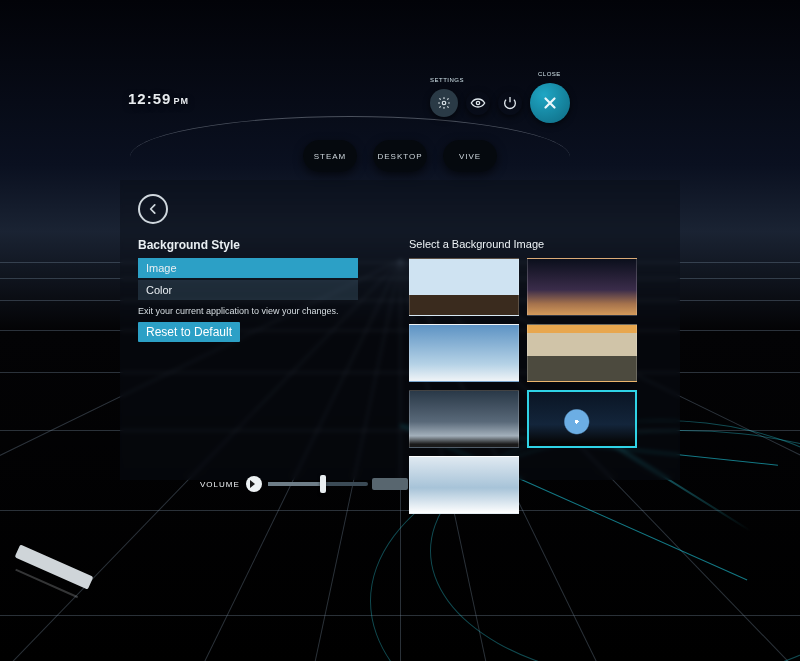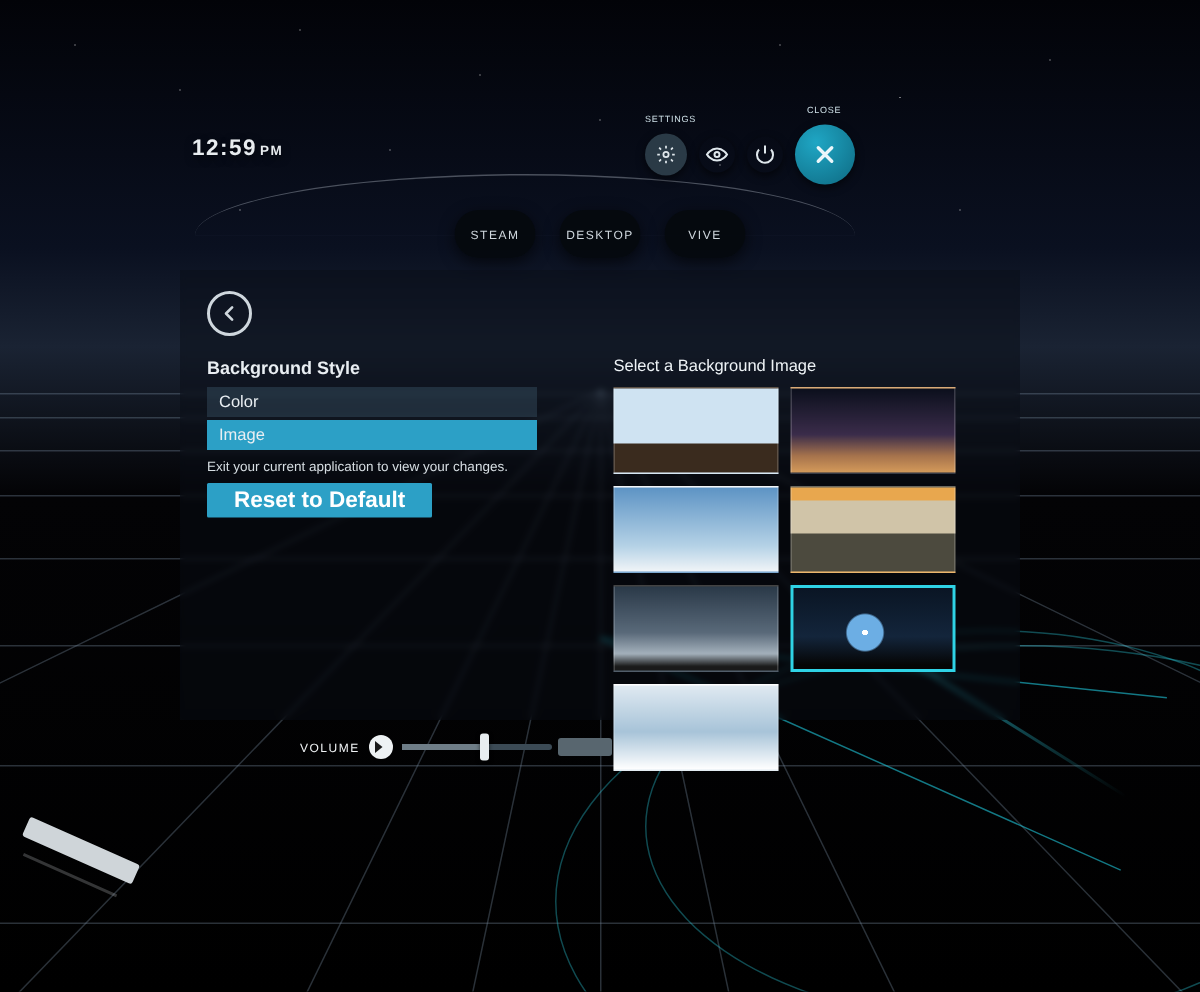--- a/index.html
+++ b/index.html
@@ -132,22 +132,22 @@
     margin-bottom: 2px;
     background: rgba(255,255,255,0);
   }
   .opt.dim { background: rgba(70,100,120,.35); }
   .opt.active { background: #2ca0c6; }
   .hint {
     margin-top: 6px; font-size: 9px; color: #d7dee3;
   }
   .reset {
     margin-top: 6px; display: inline-block;
-    background: #2ca0c6; color: #fff; font-size: 15px;
-    padding: 3px 18px; border-radius: 1px; font-weight: bold;
+    background: #2ca0c6; color: #fff; font-size: 12px;
+    padding: 3px 8px; border-radius: 1px;
   }
   .right-col { flex: 1; padding-left: 27px; }
   .right-col .rc-title { font-size: 11px; margin-bottom: 8px; color: #eef3f6; }
   .thumb-grid {
     display: grid; grid-template-columns: repeat(2, 110px);
     grid-auto-rows: 58px; gap: 8px;
   }
   .thumb {
     width: 110px; height: 58px; box-sizing: border-box;
     border: 1px solid rgba(255,255,255,.18);
@@ -158,21 +158,21 @@
   .t2 { background: linear-gradient(#0b0f1c 0%, #3a2c4a 55%, #a5724c 80%, #d49a5a 100%); }
   .t3 { background: linear-gradient(#5d93c4 0%, #b5d2e6 70%, #f0f4f7 100%); }
   .t4 { background: linear-gradient(#e8a74e 0 15%, #d0c4a8 15% 55%, #4c4a3e 55% 100%); }
   .t5 { background: linear-gradient(#2a3948 0%, #596979 55%, #a3b0bb 80%, #1a1a1a 95%); }
   .t6 { background: radial-gradient(circle at 45% 55%, #ffffff 0 3%, #6caee4 3% 18%, transparent 20%),
                linear-gradient(#0a1524 0%, #13253b 60%, #050505 95%); }
   .t7 { background: linear-gradient(#dfe9f1 0%, #a7c3d8 55%, #ffffff 100%); }
 
   
   .volume {
-    position: absolute; left: 200px; top: 490px;
+    position: absolute; left: 200px; top: 476px;
     display: flex; align-items: center; gap: 6px;
     color: #f0f3f5;
   }
   .volume .vlabel { font-size: 8px; letter-spacing: 1px; }
   .vol-icon {
     width: 16px; height: 16px; border-radius: 50%; background: #eef2f4;
     position: relative;
   }
   .vol-icon:after {
     content: ""; position: absolute; left: 4px; top: 4px;
@@ -314,22 +314,22 @@
           <svg width="14" height="14" viewBox="0 0 24 24" fill="none" stroke="#cfd7dd" stroke-width="3" stroke-linecap="round" stroke-linejoin="round">
             <path d="M15 5l-7 7 7 7"></path>
           </svg>
         </span>
       </div>
     </div>
 
     <div class="panel-body">
       <div class="left-col">
         <div class="section-label">Background Style</div>
+        <div class="opt active"><span>Image</span></div>
         <div class="opt dim"><span>Color</span></div>
-        <div class="opt active"><span>Image</span></div>
         <div class="hint">Exit your current application to view your changes.</div>
         <div class="reset"><span>Reset to Default</span></div>
       </div>
 
       <div class="right-col">
         <div class="rc-title">Select a Background Image</div>
         <div class="thumb-grid">
           <div class="thumb t1"></div>
           <div class="thumb t2"></div>
           <div class="thumb t3"></div>

